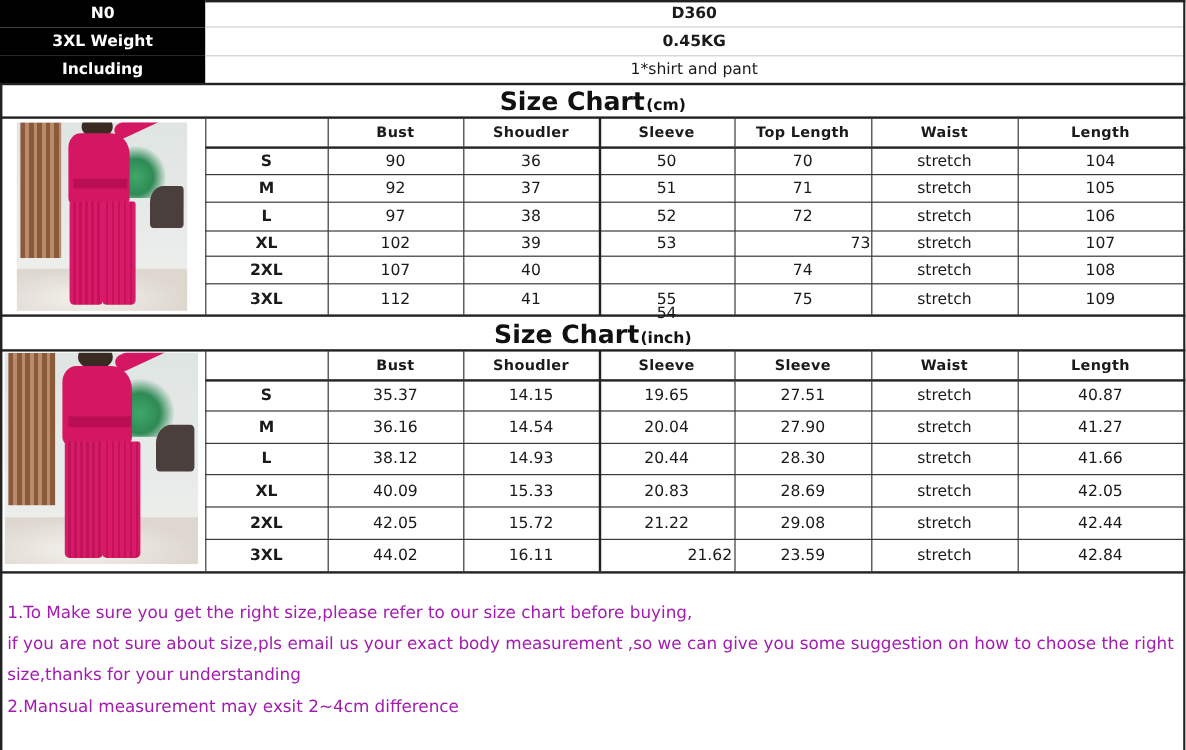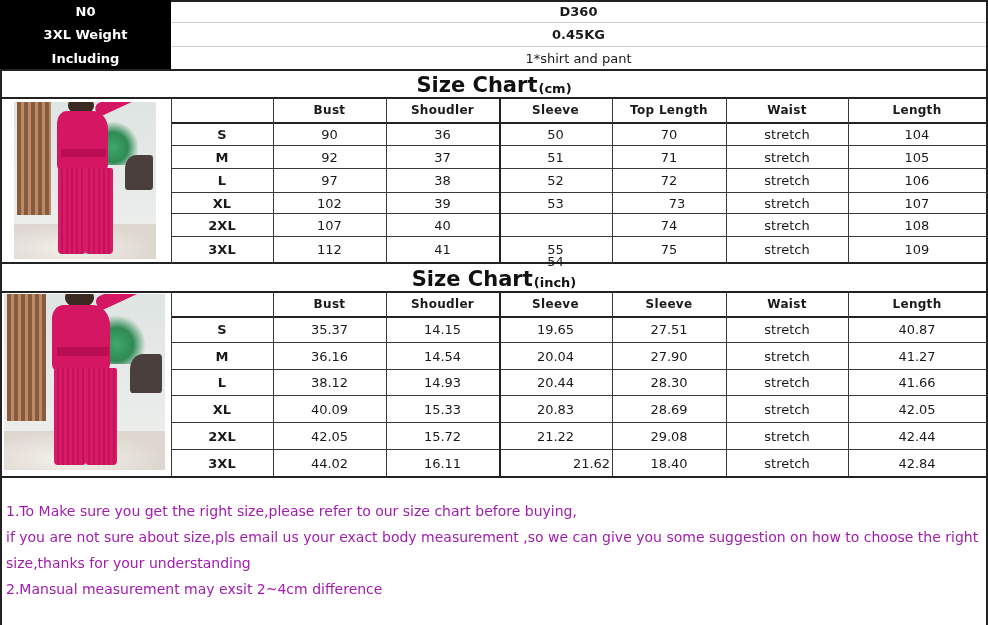--- a/index.html
+++ b/index.html
@@ -155,21 +155,21 @@
   <div class="cell" style="left:499px;width:113px;top:169px;height:23px;">52</div>
   <div class="cell" style="left:612px;width:114px;top:169px;height:23px;">72</div>
   <div class="cell" style="left:726px;width:122px;top:169px;height:23px;">stretch</div>
   <div class="cell" style="left:848px;width:138px;top:169px;height:23px;">106</div>
 </div>
 <div>
   <div class="cell size-cell" style="left:171px;width:102px;top:193px;height:20px;">XL</div>
   <div class="cell" style="left:273px;width:113px;top:193px;height:20px;">102</div>
   <div class="cell" style="left:386px;width:113px;top:193px;height:20px;">39</div>
   <div class="cell" style="left:499px;width:113px;top:193px;height:20px;">53</div>
-  <div class="cell" style="left:604px;width:114px;top:193px;height:20px;padding-left:32px;">73</div>
+  <div class="cell" style="left:644px;width:114px;top:193px;height:20px;padding-left:32px;">73</div>
   <div class="cell" style="left:726px;width:122px;top:193px;height:20px;">stretch</div>
   <div class="cell" style="left:848px;width:138px;top:193px;height:20px;">107</div>
 </div>
 <div>
   <div class="cell size-cell" style="left:171px;width:102px;top:214px;height:22px;">2XL</div>
   <div class="cell" style="left:273px;width:113px;top:214px;height:22px;">107</div>
   <div class="cell" style="left:386px;width:113px;top:214px;height:22px;">40</div>
   <div class="cell" style="left:499px;width:113px;top:214px;height:22px;margin-top:36px;">54</div>
   <div class="cell" style="left:612px;width:114px;top:214px;height:22px;">74</div>
   <div class="cell" style="left:726px;width:122px;top:214px;height:22px;">stretch</div>
@@ -272,21 +272,21 @@
   <div class="cell" style="left:499px;width:113px;top:423px;height:26px;">21.22</div>
   <div class="cell" style="left:612px;width:114px;top:423px;height:26px;">29.08</div>
   <div class="cell" style="left:726px;width:122px;top:423px;height:26px;">stretch</div>
   <div class="cell" style="left:848px;width:138px;top:423px;height:26px;">42.44</div>
 </div>
 <div>
   <div class="cell size-cell" style="left:171px;width:102px;top:450px;height:26px;">3XL</div>
   <div class="cell" style="left:273px;width:113px;top:450px;height:26px;">44.02</div>
   <div class="cell" style="left:386px;width:113px;top:450px;height:26px;">16.11</div>
   <div class="cell" style="left:499px;width:113px;top:450px;height:26px;margin-left:36px;">21.62</div>
-  <div class="cell" style="left:612px;width:114px;top:450px;height:26px;">18.40</div>
+  <div class="cell" style="left:612px;width:114px;top:450px;height:26px;">23.59</div>
   <div class="cell" style="left:726px;width:122px;top:450px;height:26px;">stretch</div>
   <div class="cell" style="left:848px;width:138px;top:450px;height:26px;">42.84</div>
 </div>
 
 <div class="notes">
   <p>1.To Make sure you get the right size,please refer to our size chart before buying,</p>
   <p>if you are not sure about size,pls email us your exact body measurement ,so we can give you some suggestion on how to choose the right</p>
   <p>size,thanks for your understanding</p>
   <p>2.Mansual measurement may exsit 2~4cm difference</p>
 </div>

